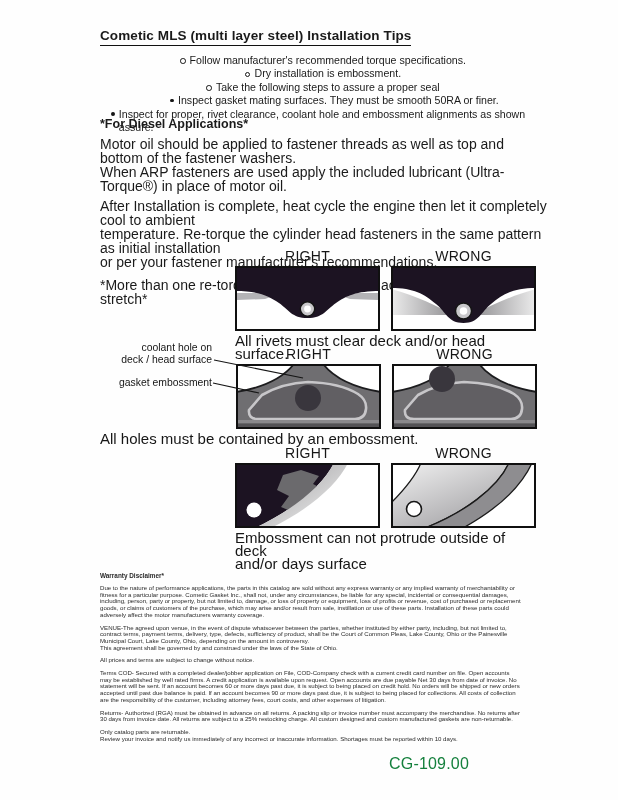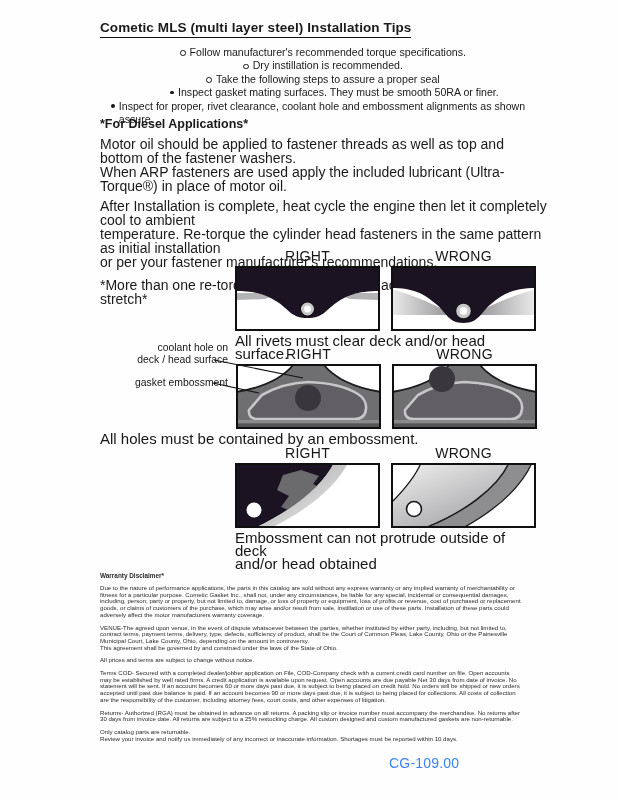--- a/index.html
+++ b/index.html
@@ -4,21 +4,21 @@
 <style>
   html,body{margin:0;padding:0;background:#888;}
   .page{
     position:relative;width:618px;height:800px;background:#fefefe;
     font-family:"Liberation Sans","DejaVu Sans",sans-serif;color:var(--text,#1a1a1a);
     overflow:hidden;margin:0 auto;
   }
   
   .sec-top{position:absolute;left:88px;top:16px;width:470px;}
   .title{
-    font-size:13.5px;font-weight:bold;margin:4px 0 8px 12px;display:inline-block;
+    font-size:13.5px;font-weight:bold;margin:12px 0 8px 12px;display:inline-block;
     border-bottom:1.6px solid #111;padding-bottom:2px;letter-spacing:.1px;
   }
   .bullet-row{display:flex;align-items:flex-start;font-size:10.6px;line-height:13.4px;justify-content:center;}
   .bullet-row.sub{padding-left:23px;}
   .b-open{flex:0 0 auto;width:3.6px;height:3.6px;border:1px solid #161616;border-radius:50%;margin:4.2px 4px 0 0;}
   .b-solid{flex:0 0 auto;width:3.8px;height:3.8px;background:#161616;border-radius:50%;margin:4.4px 4px 0 0;}
   
   .sec-diesel{position:absolute;left:100px;top:117px;width:447px;}
   .diesel-h{font-size:12.5px;font-weight:bold;margin:0 0 6px 0;}
   .para{font-size:14px;line-height:14px;margin:0 0 6px 0;white-space:pre-line;}
@@ -30,47 +30,47 @@
   .row3{left:235px;top:430px;width:302px;}
   .dlabels{display:flex;width:301px;}
   .row2 .dlabels,.row2 .panels{margin-left:136px;}
   .dlabel{width:145px;text-align:center;font-size:14px;line-height:15px;letter-spacing:.3px;color:#161616;margin-top:16px;}
   .dlabel+.dlabel{margin-left:11px;}
   .panels{display:flex;margin-top:2px;width:301px;}
   .panel{width:145px;height:65px;display:block;}
   .panel+.panel{margin-left:11px;}
   .dcaption{font-size:15px;line-height:13px;margin-top:3px;color:#161616;}
   .row2 .dcaption{}
-  .anno{position:absolute;text-align:right;font-size:10.4px;line-height:11.6px;color:#161616;width:112px;left:16px;}
+  .anno{position:absolute;text-align:right;font-size:10.4px;line-height:11.6px;color:#161616;width:112px;left:0;}
   .anno1{top:11px;}
   .anno2{top:46px;text-align:right;}
   .leader-overlay{position:absolute;left:0;top:0;width:437px;height:100px;pointer-events:none;}
   
   .legal{position:absolute;left:100px;top:572px;width:421px;color:#2a2a2a;}
   .legal-h{font-size:6.4px;font-weight:bold;margin:0 0 6px 0;}
   .legal p{font-size:6.1px;line-height:6.7px;margin:0 0 6px 0;}
   .legal p.tight{margin-bottom:0;}
   
-  .pagenum{position:absolute;left:389px;top:755px;font-size:14px;letter-spacing:.2px;color:#3b82f6;}
+  .pagenum{position:absolute;left:389px;top:755px;font-size:16px;letter-spacing:.2px;color:#15803d;}
 </style>
 </head>
 <body>
 
 <div class="page">
 
   <div class="sec-top">
     <h1 class="title">Cometic MLS (multi layer steel) Installation Tips</h1>
     <div>
       <div class="bullet-row">
         <span class="b-open"></span>
         <span>Follow manufacturer's recommended torque specifications.</span>
       </div>
       <div class="bullet-row">
         <span class="b-open"></span>
-        <span>Dry instillation is recommended.</span>
+        <span>Dry installation is embossment.</span>
       </div>
       <div class="bullet-row">
         <span class="b-open"></span>
         <span>Take the following steps to assure a proper seal</span>
       </div>
       <div class="bullet-row sub">
         <span class="b-solid"></span>
         <span>Inspect gasket mating surfaces.  They must be smooth 50RA or finer.</span>
       </div>
       <div class="bullet-row sub">
@@ -196,21 +196,21 @@
         </defs>
         <rect width="145" height="65" fill="#ffffff"></rect>
         <path d="M30,0 H118 C106,26 72,50 34,65 L0,65 L0,40 C13,27 24,14 30,0 Z" fill="url(#g4)" stroke="#1a1a1a" stroke-width="1.3"></path>
         <path d="M118,0 C106,26 72,50 34,65 L72,65 C108,45 131,22 141,0 Z" fill="#8e8d90" stroke="#1a1a1a" stroke-width="1.3"></path>
         <circle cx="23" cy="46" r="7.5" fill="#ffffff" stroke="#161616" stroke-width="1.6"></circle>
         <rect x="1" y="1" width="143" height="63" fill="none" stroke="#101010" stroke-width="2"></rect>
       </svg>
     </div>
     <div class="dcaption">
       <div>Embossment can not protrude outside of deck</div>
-      <div>and/or head obtained</div>
+      <div>and/or days surface</div>
     </div>
   </div>
 
   <div class="legal">
     <div class="legal-h">Warranty Disclaimer*</div>
     <p>Due to the nature of performance applications, the parts in this catalog are sold without any express warranty or any implied warranty of merchantability or fitness for a particular purpose.  Cometic Gasket Inc., shall not, under any circumstances, be liable for any special, incidental or consequential damages, including, person, party or property, but not limited to, damage, or loss of property or equipment, loss of profits or revenue, cost of purchased or replacement goods, or claims of customers of the purchase, which may arise and/or result from sale, instillation or use of these parts.  Installation of these parts could adversely affect the motor manufacturers warranty coverage.</p>
     <p class="tight">VENUE-The agreed upon venue, in the event of dispute whatsoever between the parties, whether instituted by either party, including, but not limited to, contract terms, payment terms, delivery, type, defects, sufficiency of product, shall be the Court of Common Pleas, Lake County, Ohio or the Painesville Municipal Court, Lake County, Ohio, depending on the amount in controversy.</p>
     <p>This agreement shall be governed by and construed under the laws of the State of Ohio.</p>
     <p>All prices and terms are subject to change without notice.</p>
     <p>Terms COD- Secured with a completed dealer/jobber application on File, COD-Company check with a current credit card number on file.  Open accounts may be established by well rated firms.  A credit application is available upon request.  Open accounts are due payable Net 30 days from date of invoice.  No statement will be sent.  If an account becomes 60 or more days past due, it is subject to being placed on credit hold.  No orders will be shipped or new orders accepted until past due balance is paid.  If an account becomes 90 or more days past due, it is subject to being placed for collections.  All costs of collection are the responsibility of the customer, including attorney fees, court costs, and other expenses of litigation.</p>

